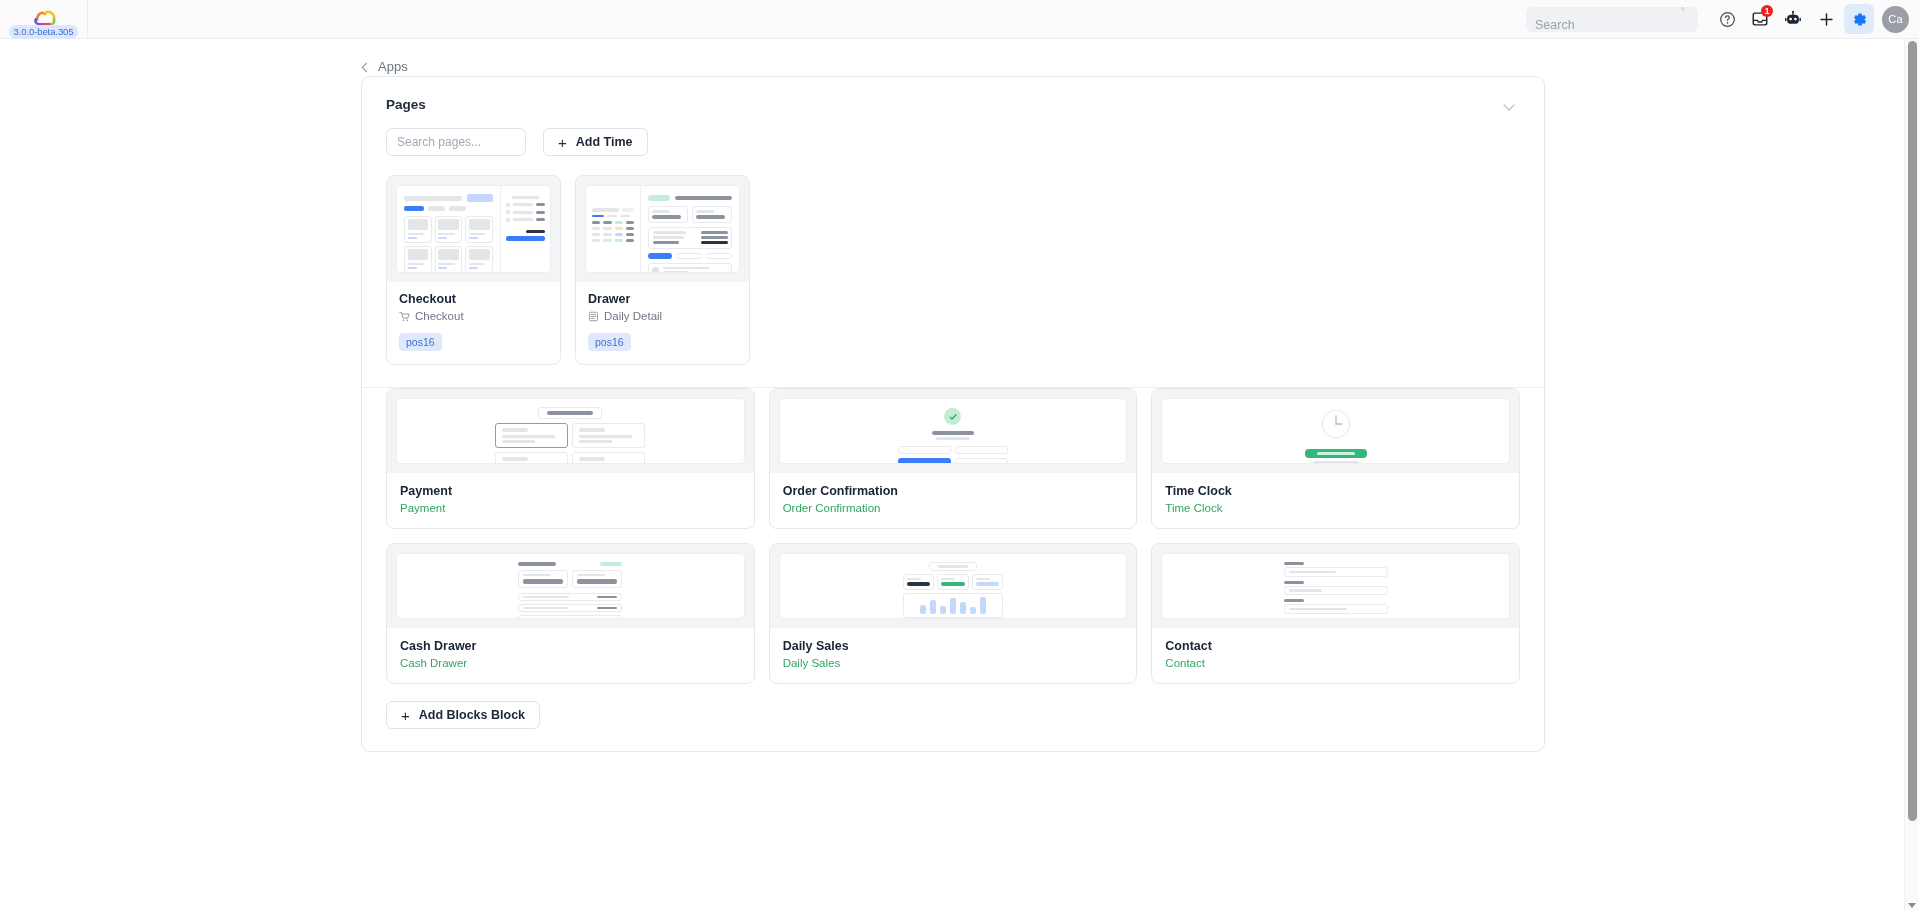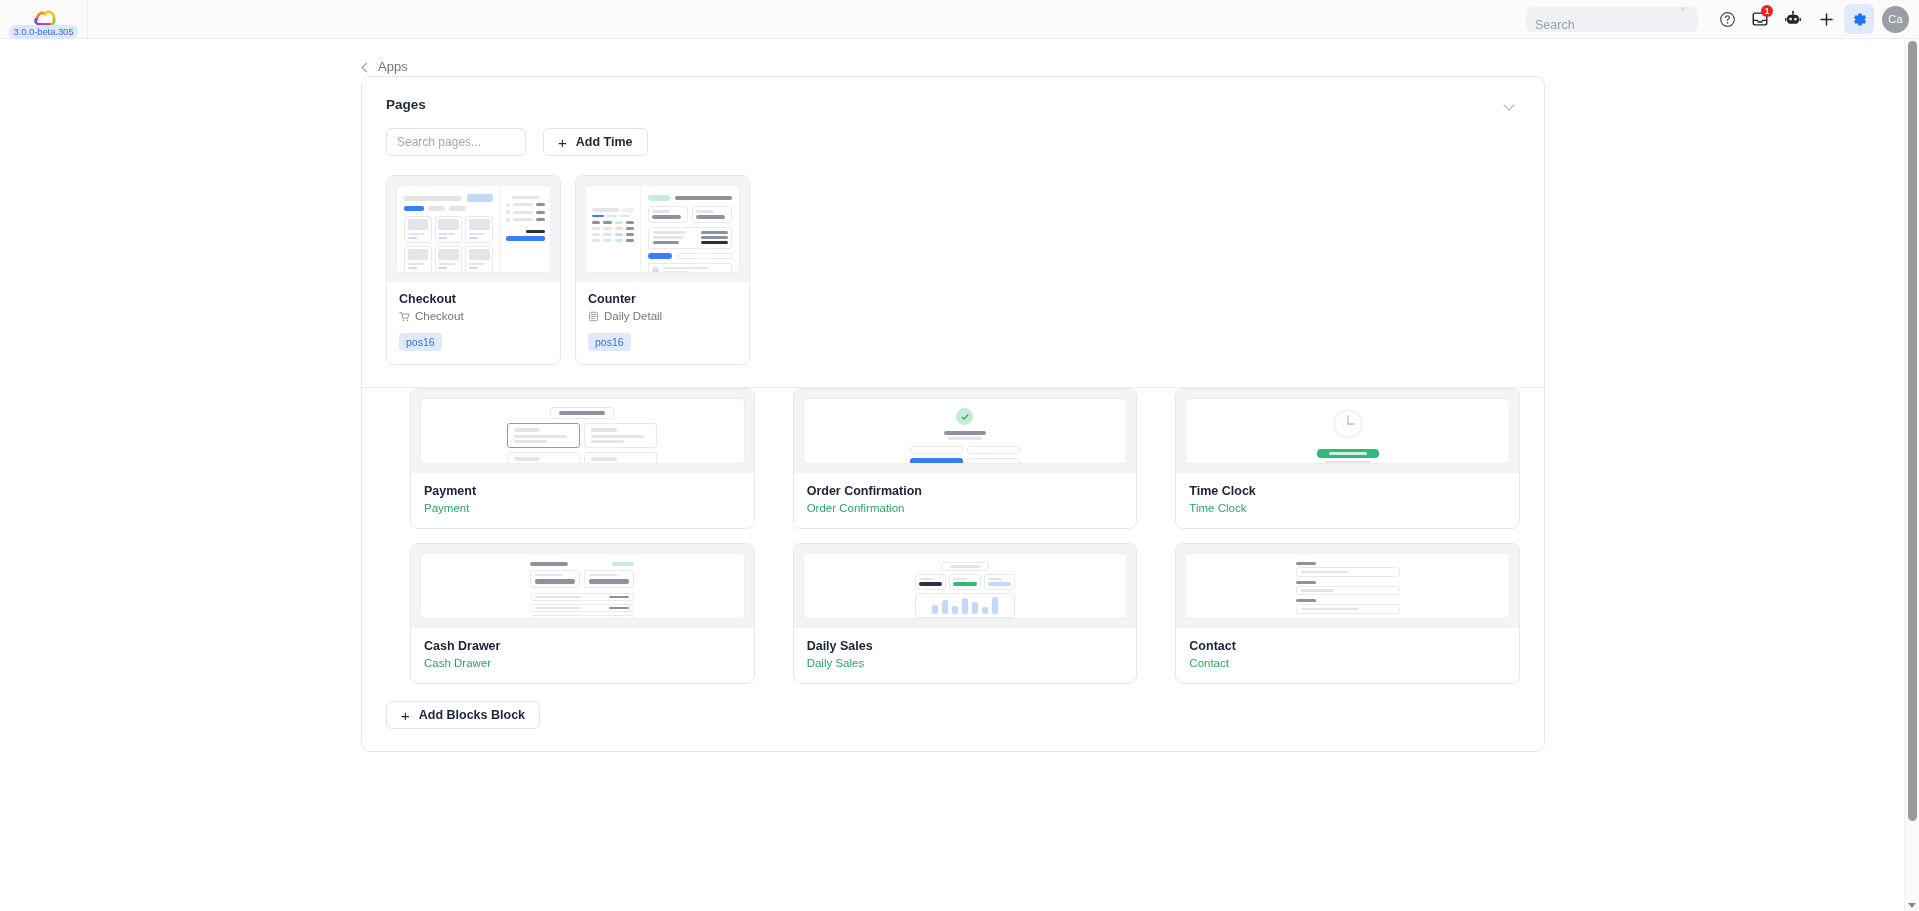--- a/index.html
+++ b/index.html
@@ -151,21 +151,21 @@
   }
   .tag {
     display: inline-block; margin-top: 11px;
     background: #dfe9fb; color: #3f6fd8;
     font-size: 10.5px; border-radius: 4px; padding: 3px 7px;
   }
 
   .grid-features { display: grid; grid-template-columns: repeat(3, 1fr); gap: 14px; }
   .fcard {
     border: 1px solid #e6e8ec; border-radius: 8px;
-    background: #fff; overflow: hidden; cursor: pointer; margin-left: 24px;
+    background: #fff; overflow: hidden; cursor: pointer;
   }
   .fcard .thumb { background: #f3f4f6; padding: 9px; height: 84px; }
   .fcard .meta { padding: 11px 13px 14px 13px; }
   .fcard .nm { font-size: 12.5px; font-weight: bold; color: #1a2436; }
   .fcard .sub { font-size: 11.5px; color: #2ea566; margin-top: 4px; }
   .thumb-inner {
     background: #fff; border: 1px solid #edeef1;
     border-radius: 5px; height: 100%; width: 100%;
     position: relative; overflow: hidden;
   }
@@ -461,21 +461,21 @@
                       <div style="width:7px;height:7px;border-radius:50%;background:#dfe1e6;"></div>
                       <div style="flex:1;">
                           <div class="bar" style="height:2.5px;width:70%;"></div>
                           <div class="bar" style="height:2px;margin-top:2px;width:40%;"></div>
                         </div>
                     </div>
                   </div>
                 </div>
               </div>
               <div class="meta">
-                <div class="nm">Counter</div>
+                <div class="nm">Drawer</div>
                 <div class="sub">
                   <svg width="11" height="11" viewBox="0 0 14 14">
                     <rect x="2" y="1.6" width="10" height="10.8" rx="1.2" stroke="#848c99" stroke-width="1.05" fill="none"></rect>
                     <line x1="4.3" y1="4.4" x2="9.7" y2="4.4" stroke="#848c99" stroke-width="1.05" stroke-linecap="round"></line>
                     <line x1="4.3" y1="7" x2="9.7" y2="7" stroke="#848c99" stroke-width="1.05" stroke-linecap="round"></line>
                     <line x1="4.3" y1="9.6" x2="7.6" y2="9.6" stroke="#848c99" stroke-width="1.05" stroke-linecap="round"></line>
                   </svg>
                   <span>Daily Detail</span>
                 </div>
                 <span class="tag">pos16</span>

